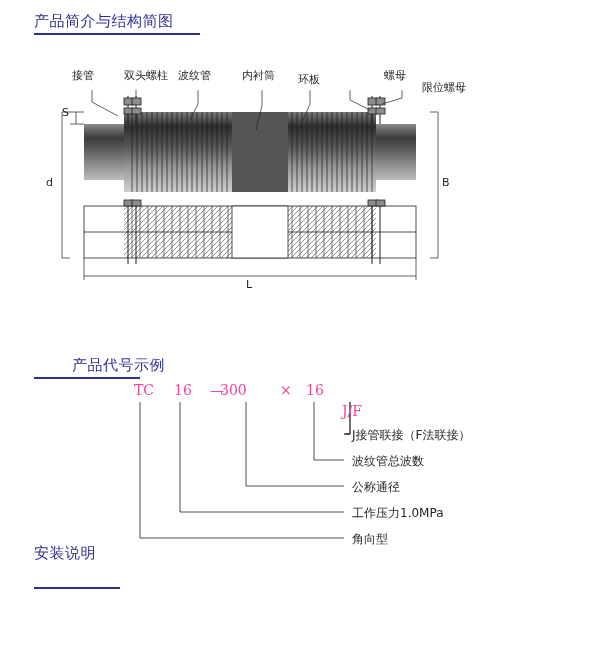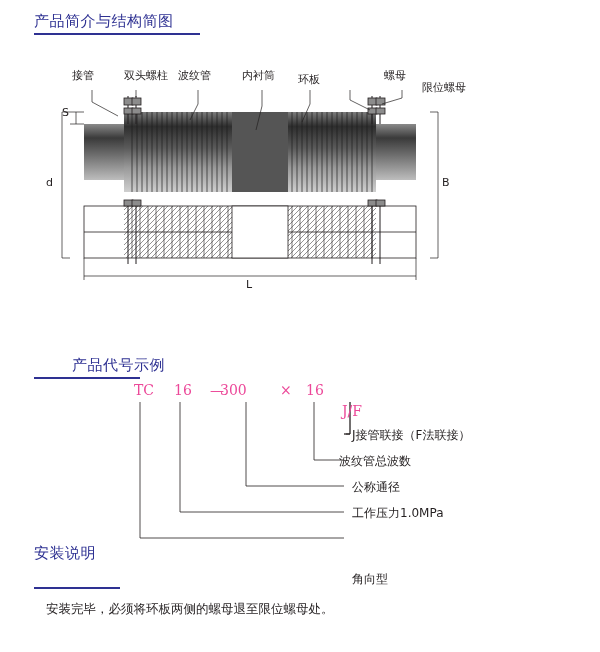--- a/index.html
+++ b/index.html
@@ -312,24 +312,23 @@
   <div class="code-token" style="left:94px; top:2px;">TC</div>
   <div class="code-token" style="left:134px; top:2px;">16</div>
   <div class="code-token" style="left:170px; top:2px;">—</div>
   <div class="code-token" style="left:180px; top:2px;text-align:right;">300</div>
   <div class="code-token" style="left:240px; top:2px;">×</div>
   <div class="code-token" style="left:266px; top:2px;">16</div>
   <div class="code-token" style="left:302px; top:2px;margin-top:21px;">J/F</div>
 
   
   <div class="code-desc" style="left:312px; top:47px;text-align:right;">J接管联接（F法联接）</div>
-  <div class="code-desc" style="left:299px; top:73px;text-align:right;">波纹管总波数</div>
+  <div class="code-desc" style="left:312px; top:73px;text-align:right;">波纹管总波数</div>
   <div class="code-desc" style="left:312px; top:99px;">公称通径</div>
   <div class="code-desc" style="left:312px; top:125px;">工作压力1.0MPa</div>
-  <div class="code-desc" style="left:312px; top:151px;margin-top:40px;">角向型</div>
+  <div class="code-desc" style="left:312px; top:151px;">角向型</div>
 </div>
 
 <div class="section-title" id="title-install">安装说明</div>
 <div class="title-underline" id="rule-install"></div>
 
 <div id="install-notes">
-  <p>安装完毕，必须将环板两侧的螺母退至限位螺母处。</p>
 </div>
 
 </body></html>

